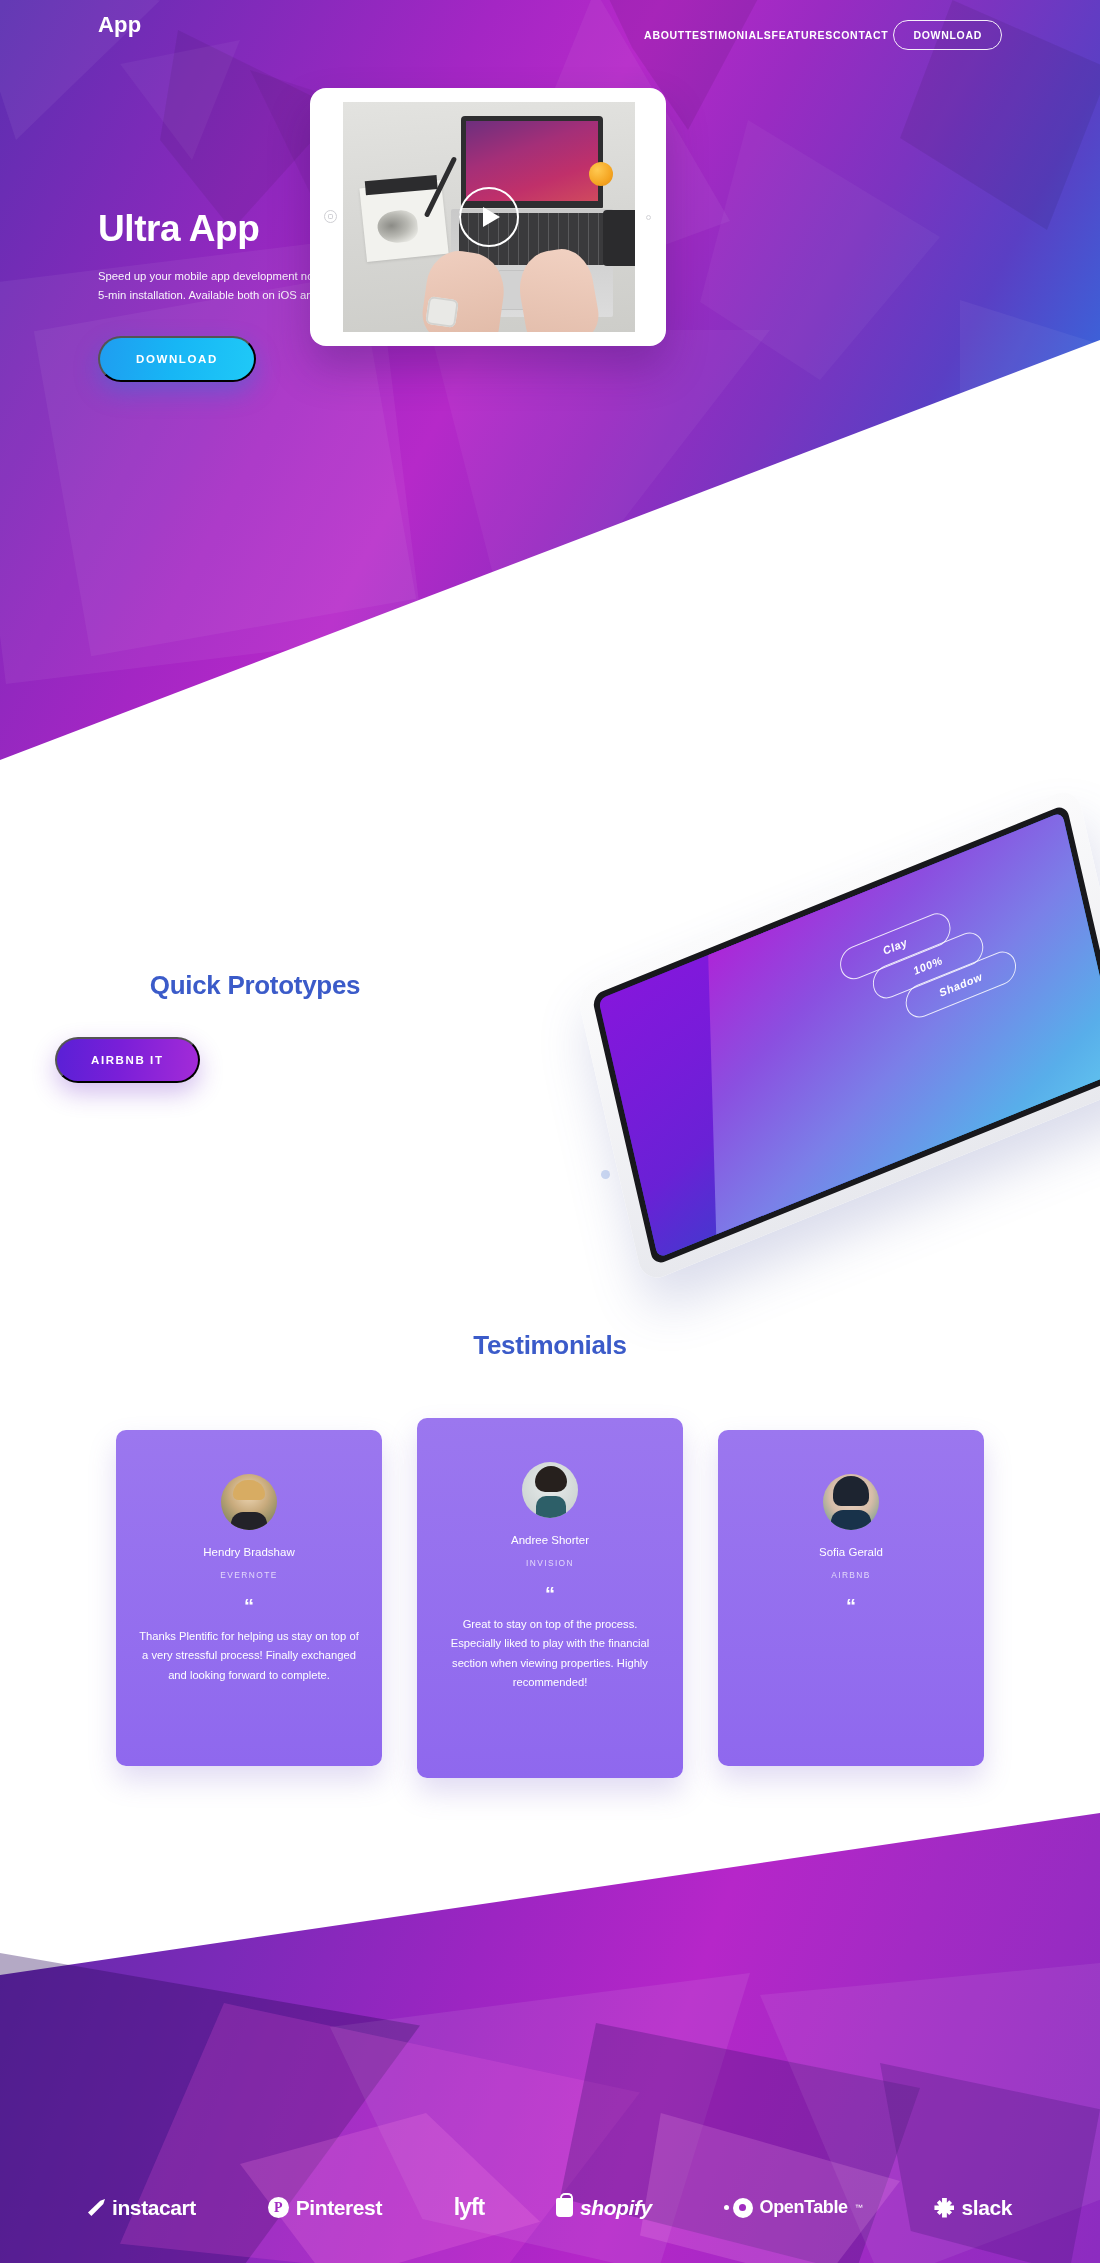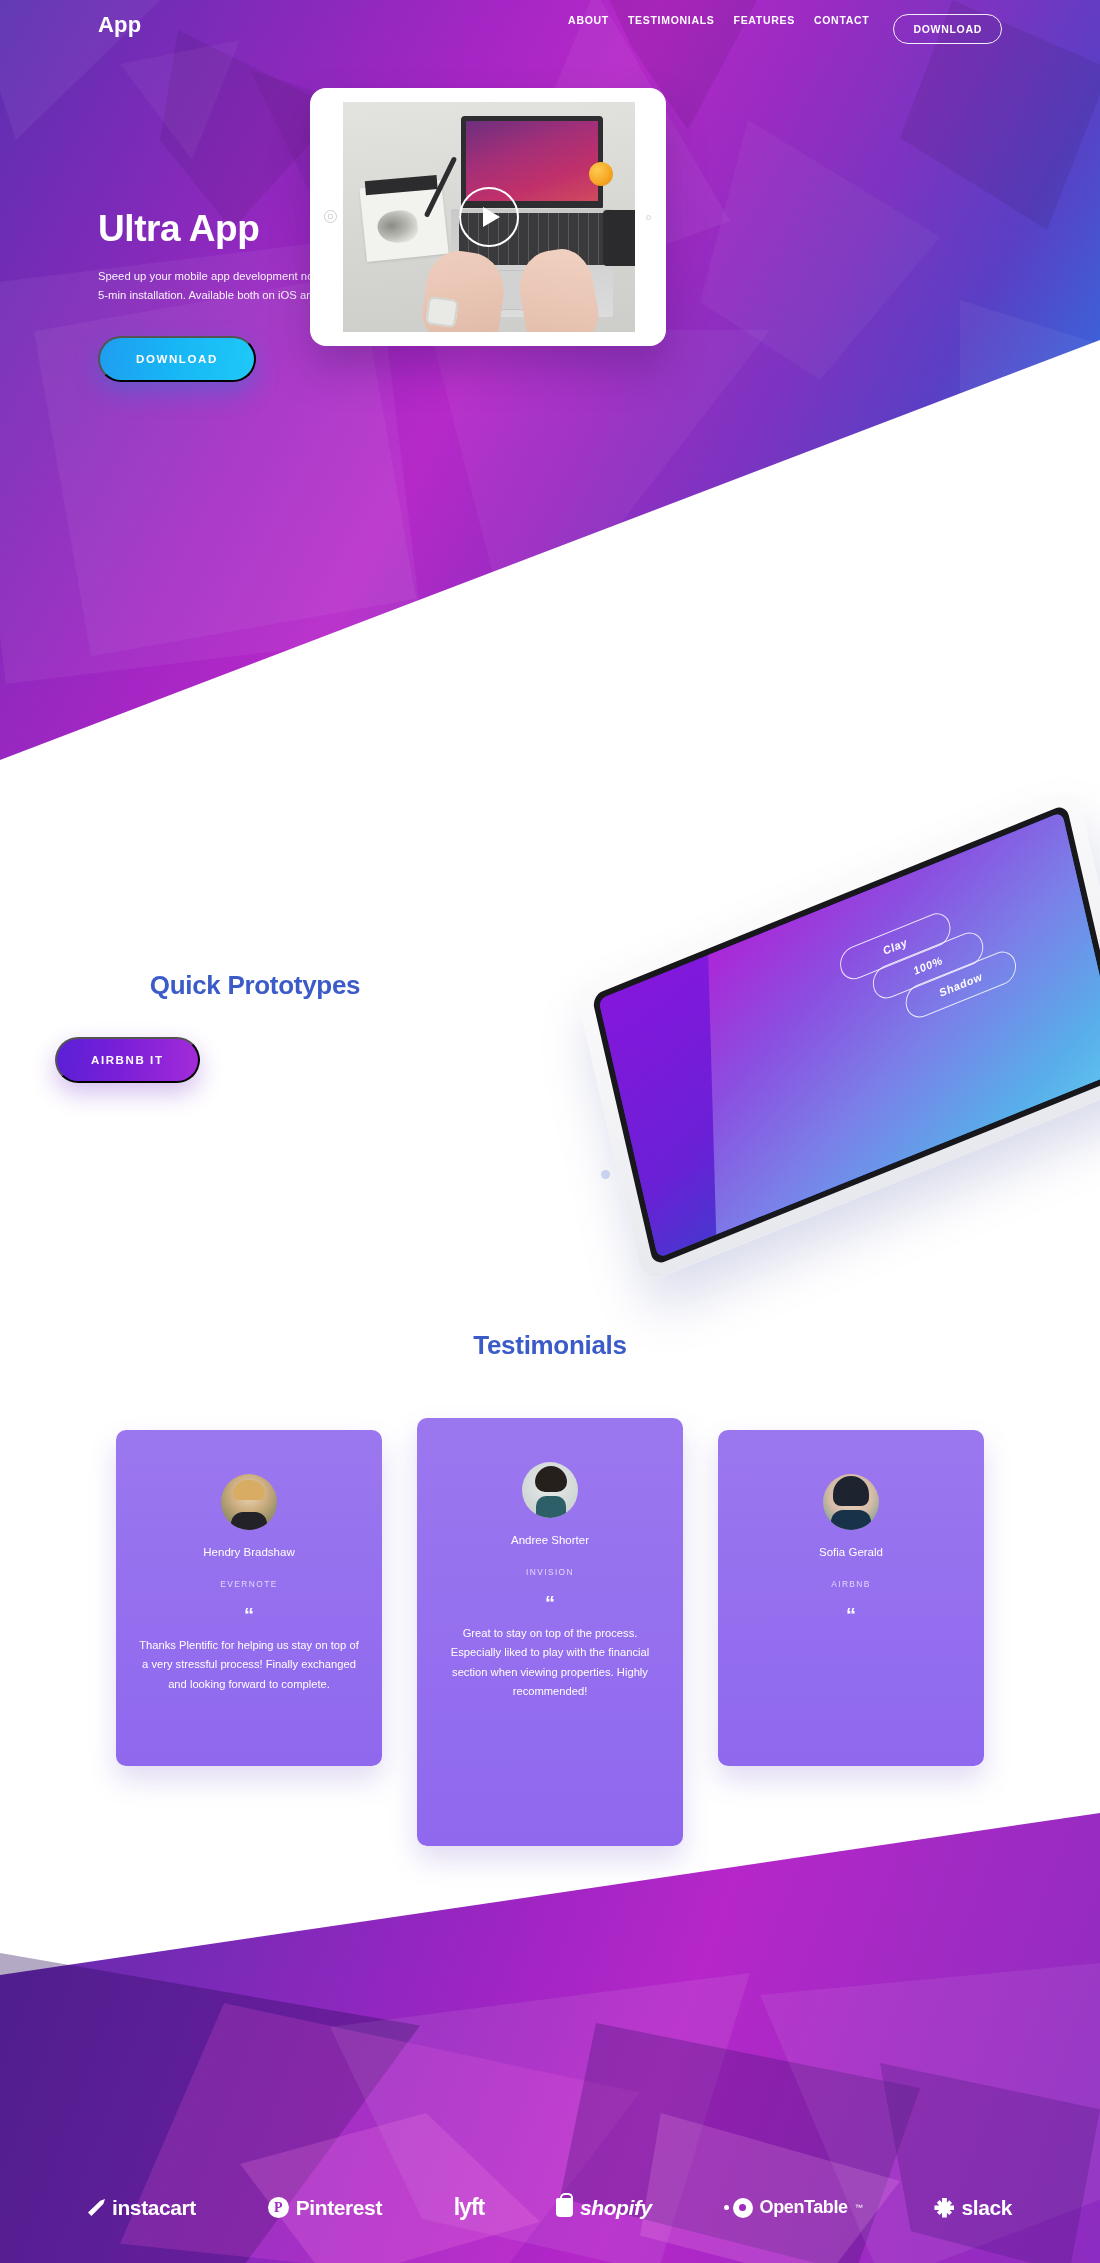--- a/index.html
+++ b/index.html
@@ -57,21 +57,21 @@
     position: absolute; left: 0; bottom: 0; width: 1100px; height: 420px;
     background: #ffffff;
     clip-path: polygon(0 100%, 1100px 0, 1100px 100%);
   }
 
   
   .nav { position: absolute; left:0; top:0; width:1100px; height:62px; display:flex;
          align-items:center; z-index: 20; }
   .brand { position:absolute; left:98px; top:12px; color:#fff; font-size:22px; font-weight:700;
            letter-spacing:.2px; }
-  .nav-links { position:absolute; right:98px; top:14px; display:flex; align-items:flex-start; gap:19px; }
+  .nav-links { position:absolute; right:98px; top:20px; display:flex; align-items:center; }
   .nav-link { color:#fff; font-size:10.5px; font-weight:700; letter-spacing:.7px;
               text-decoration:none; white-space:nowrap; }
   .nav-btn { border:1.4px solid rgba(255,255,255,.92); border-radius:22px; color:#fff;
              font-size:10.5px; font-weight:700; letter-spacing:.7px; padding:8px 19px;
              background:transparent; white-space:nowrap; margin-left:5px; }
 
   
   .hero-copy { position:absolute; left:98px; top:210px; width:270px; z-index:12; }
   .hero-title { color:#fff; font-size:37px; font-weight:700; letter-spacing:-.4px; line-height:1.04; }
   .hero-sub { color:rgba(255,255,255,.94); font-size:11.3px; line-height:1.62; margin-top:19px; }
@@ -211,41 +211,41 @@
   .testi-title { text-align:center; color:#3b5bc9; font-size:26px; font-weight:700;
                  letter-spacing:-.3px; padding-top:30px; }
   .cards { position:absolute; left:116px; top:118px; width:868px; height:390px; }
   .card {
     position:absolute; width:266px; border-radius:10px;
     background: linear-gradient(180deg,#9b77ef 0%, #8f68ee 100%);
     box-shadow: 0 14px 28px rgba(120,90,200,.22);
     padding:44px 22px 30px; text-align:center; color:#fff;
   }
   .card.c1 { left:0px;   top:12px; height:336px; }
-  .card.c2 { left:301px; top:0px;  height:428px; }
+  .card.c2 { left:301px; top:0px;  height:360px; }
   .card.c3 { left:602px; top:12px; height:336px; }
   .avatar { width:56px; height:56px; border-radius:50%; margin:0 auto; overflow:hidden;
             position:relative; }
   .av1 { background: radial-gradient(circle at 50% 34%, #f0d9b8 0%, #c9ab7d 42%, #8e8b63 75%, #6d7050 100%); }
   .av1::after { content:""; position:absolute; left:12px; top:6px; width:32px; height:20px;
     background:#d8ac62; border-radius:16px 16px 6px 6px; }
   .av1::before { content:""; position:absolute; left:10px; bottom:0; width:36px; height:18px;
     background:#232228; border-radius:12px 12px 0 0; }
   .av2 { background: radial-gradient(circle at 50% 40%, #e8eceb 0%, #d6dcdb 50%, #c3cbc9 100%); }
   .av2::after { content:""; position:absolute; left:13px; top:4px; width:32px; height:26px;
     background:#26201d; border-radius:16px 16px 10px 10px; }
   .av2::before { content:""; position:absolute; left:14px; bottom:0; width:30px; height:22px;
     background:#2d5f68; border-radius:10px 10px 0 0; }
   .av3 { background: radial-gradient(circle at 50% 38%, #efd9c6 0%, #d6bca8 48%, #7fa08f 82%); }
   .av3::after { content:""; position:absolute; left:10px; top:2px; width:36px; height:30px;
     background:#1d2430; border-radius:18px 18px 8px 8px; }
   .av3::before { content:""; position:absolute; left:8px; bottom:0; width:40px; height:20px;
     background:#18324a; border-radius:12px 12px 0 0; }
   .c-name { font-size:11.5px; margin-top:16px; color:#fff; }
-  .c-company { font-size:8.4px; letter-spacing:1.4px; color:rgba(255,255,255,.72); margin-top:21px; }
+  .c-company { font-size:8.4px; letter-spacing:1.4px; color:rgba(255,255,255,.72); margin-top:12px; }
   .c-quote { font-size:20px; font-weight:700; color:#fff; margin-top:18px; line-height:.8; }
   .c-text { font-size:11.2px; line-height:1.72; margin-top:13px; color:#fff; }
 
   
   .footer { position:absolute; left:0; bottom:0; width:1100px; height:450px; overflow:hidden; }
   .f-bg { position:absolute; inset:0;
     background: linear-gradient(110deg,#5f2aa8 0%, #7b2ab8 22%, #9c25c2 42%, #b626c9 60%, #a32ac4 76%, #8c2cc0 100%);
     clip-path: polygon(0 36%, 1100px 0%, 1100px 100%, 0 100%); }
   .f-shard { position:absolute; }
   .fa { left:0; top:140px; width:420px; height:330px; background:rgba(40,10,90,.35);

